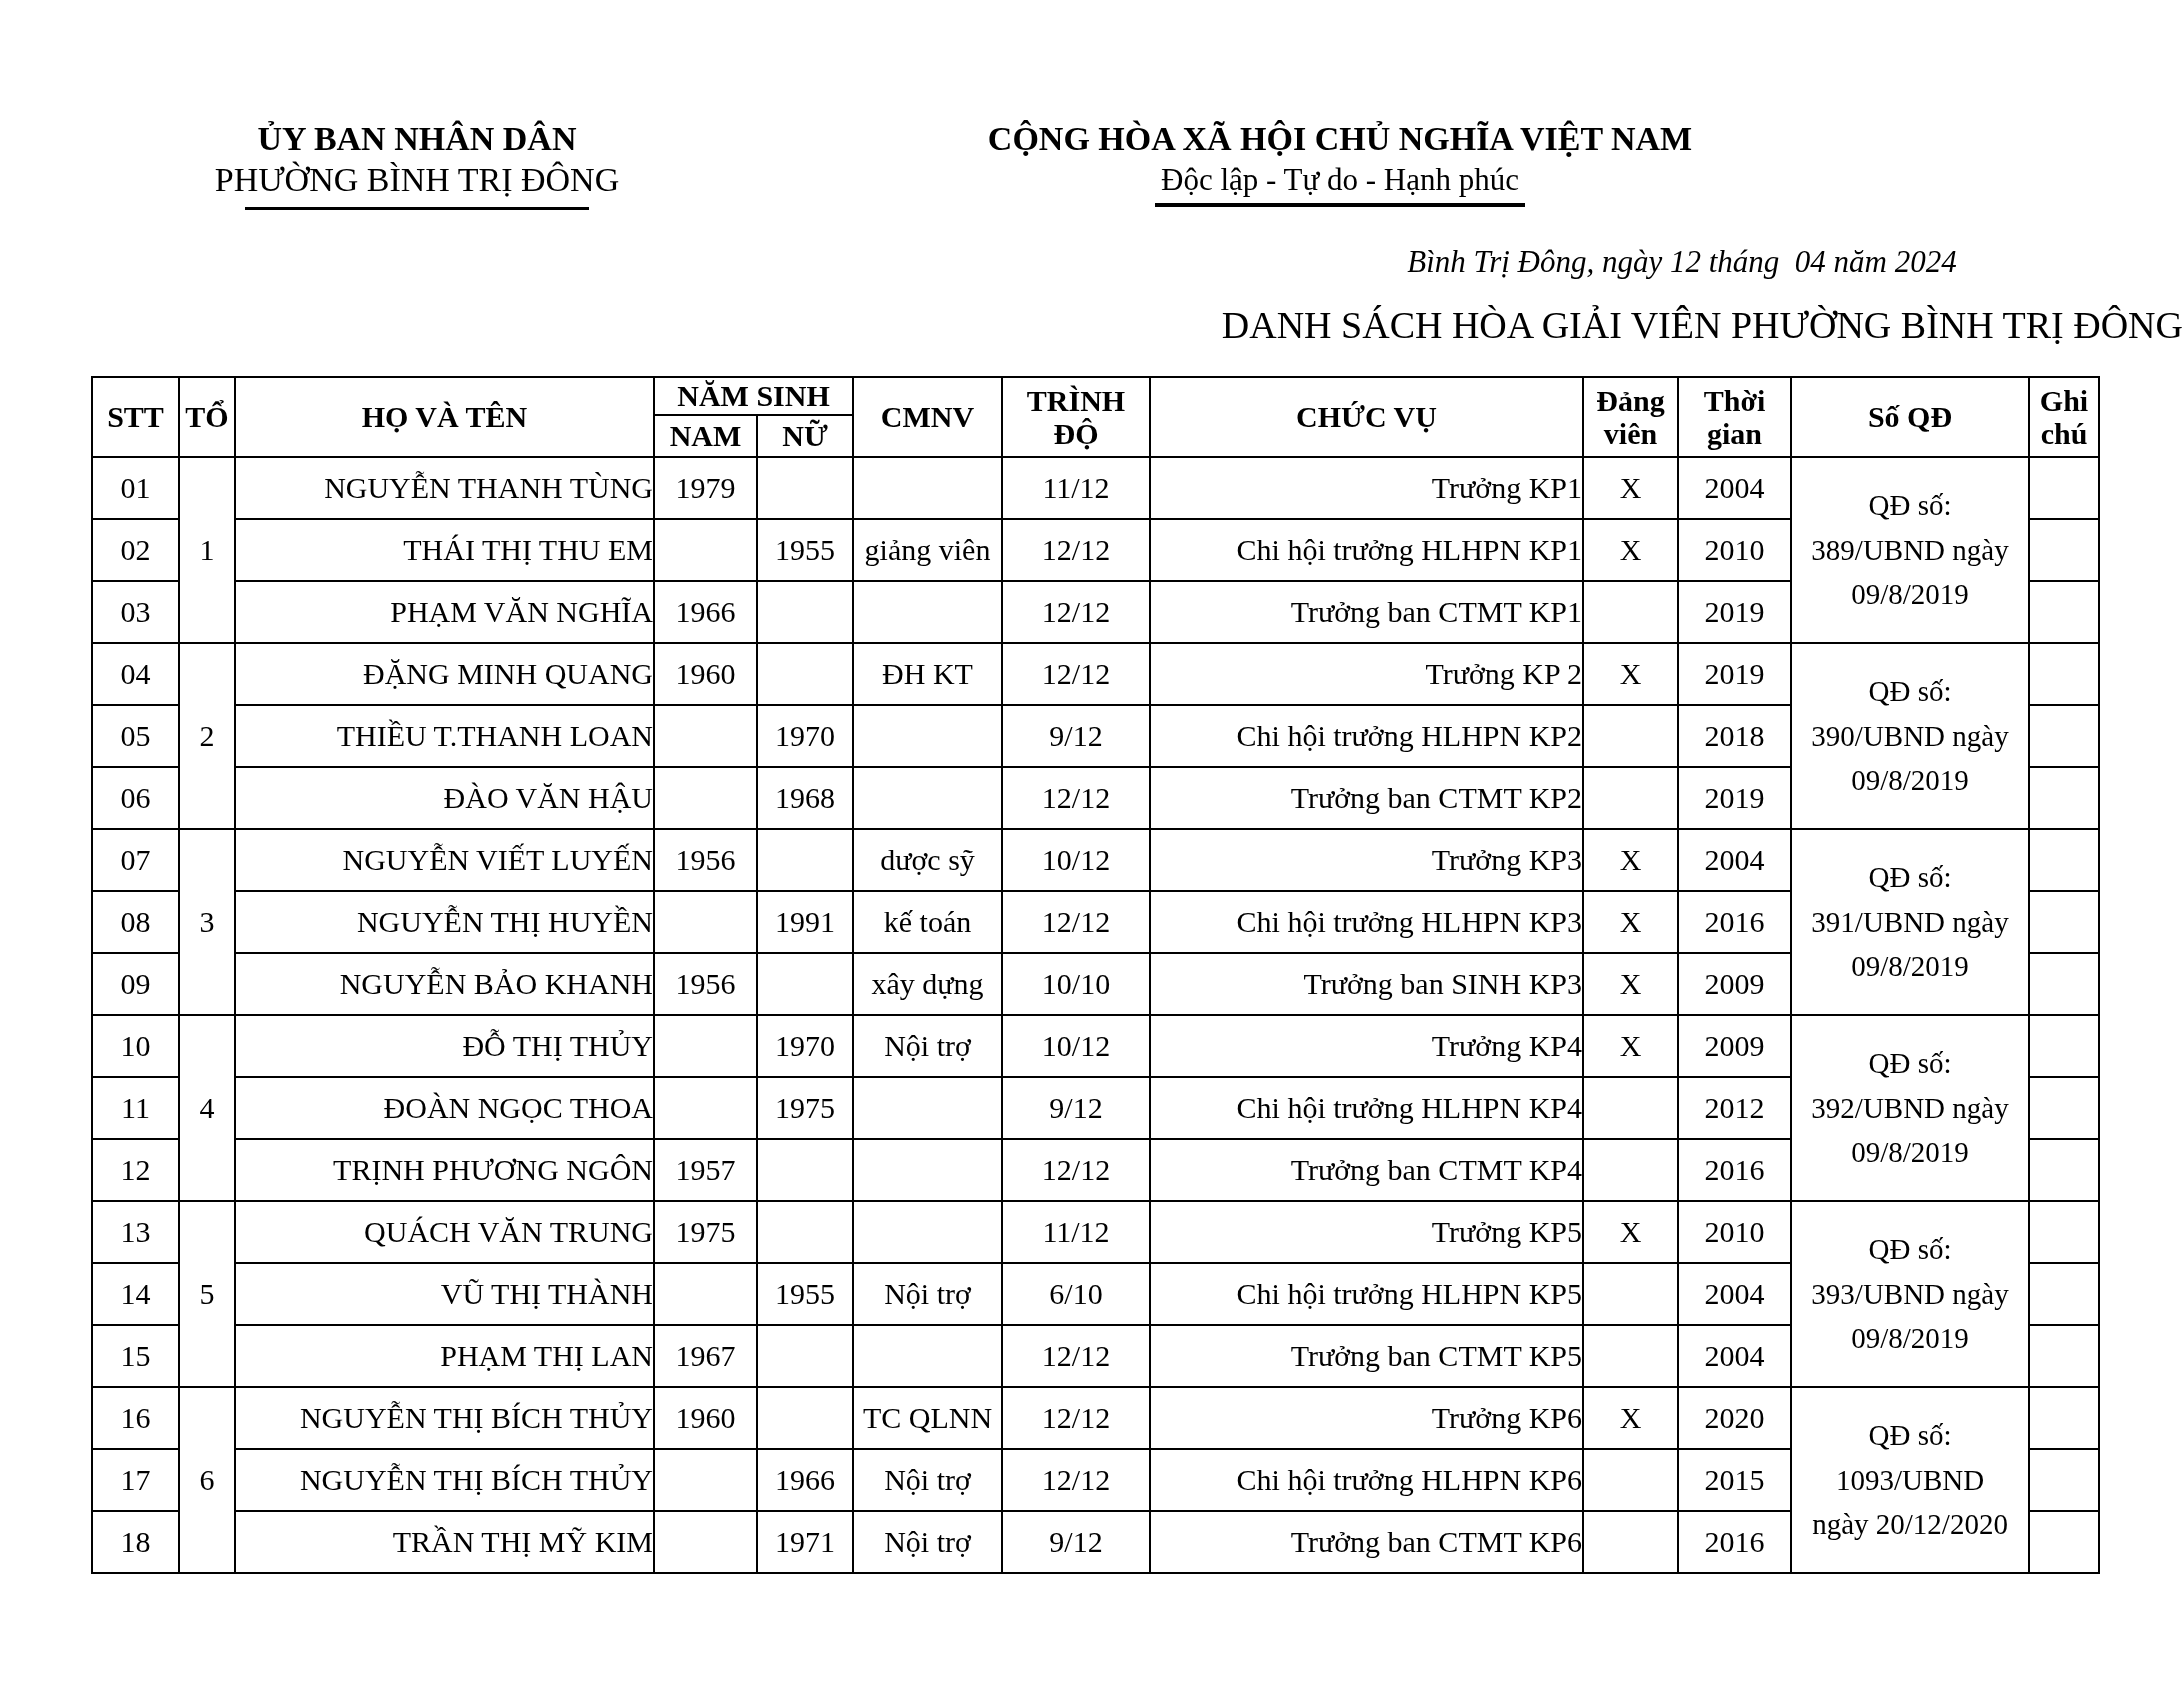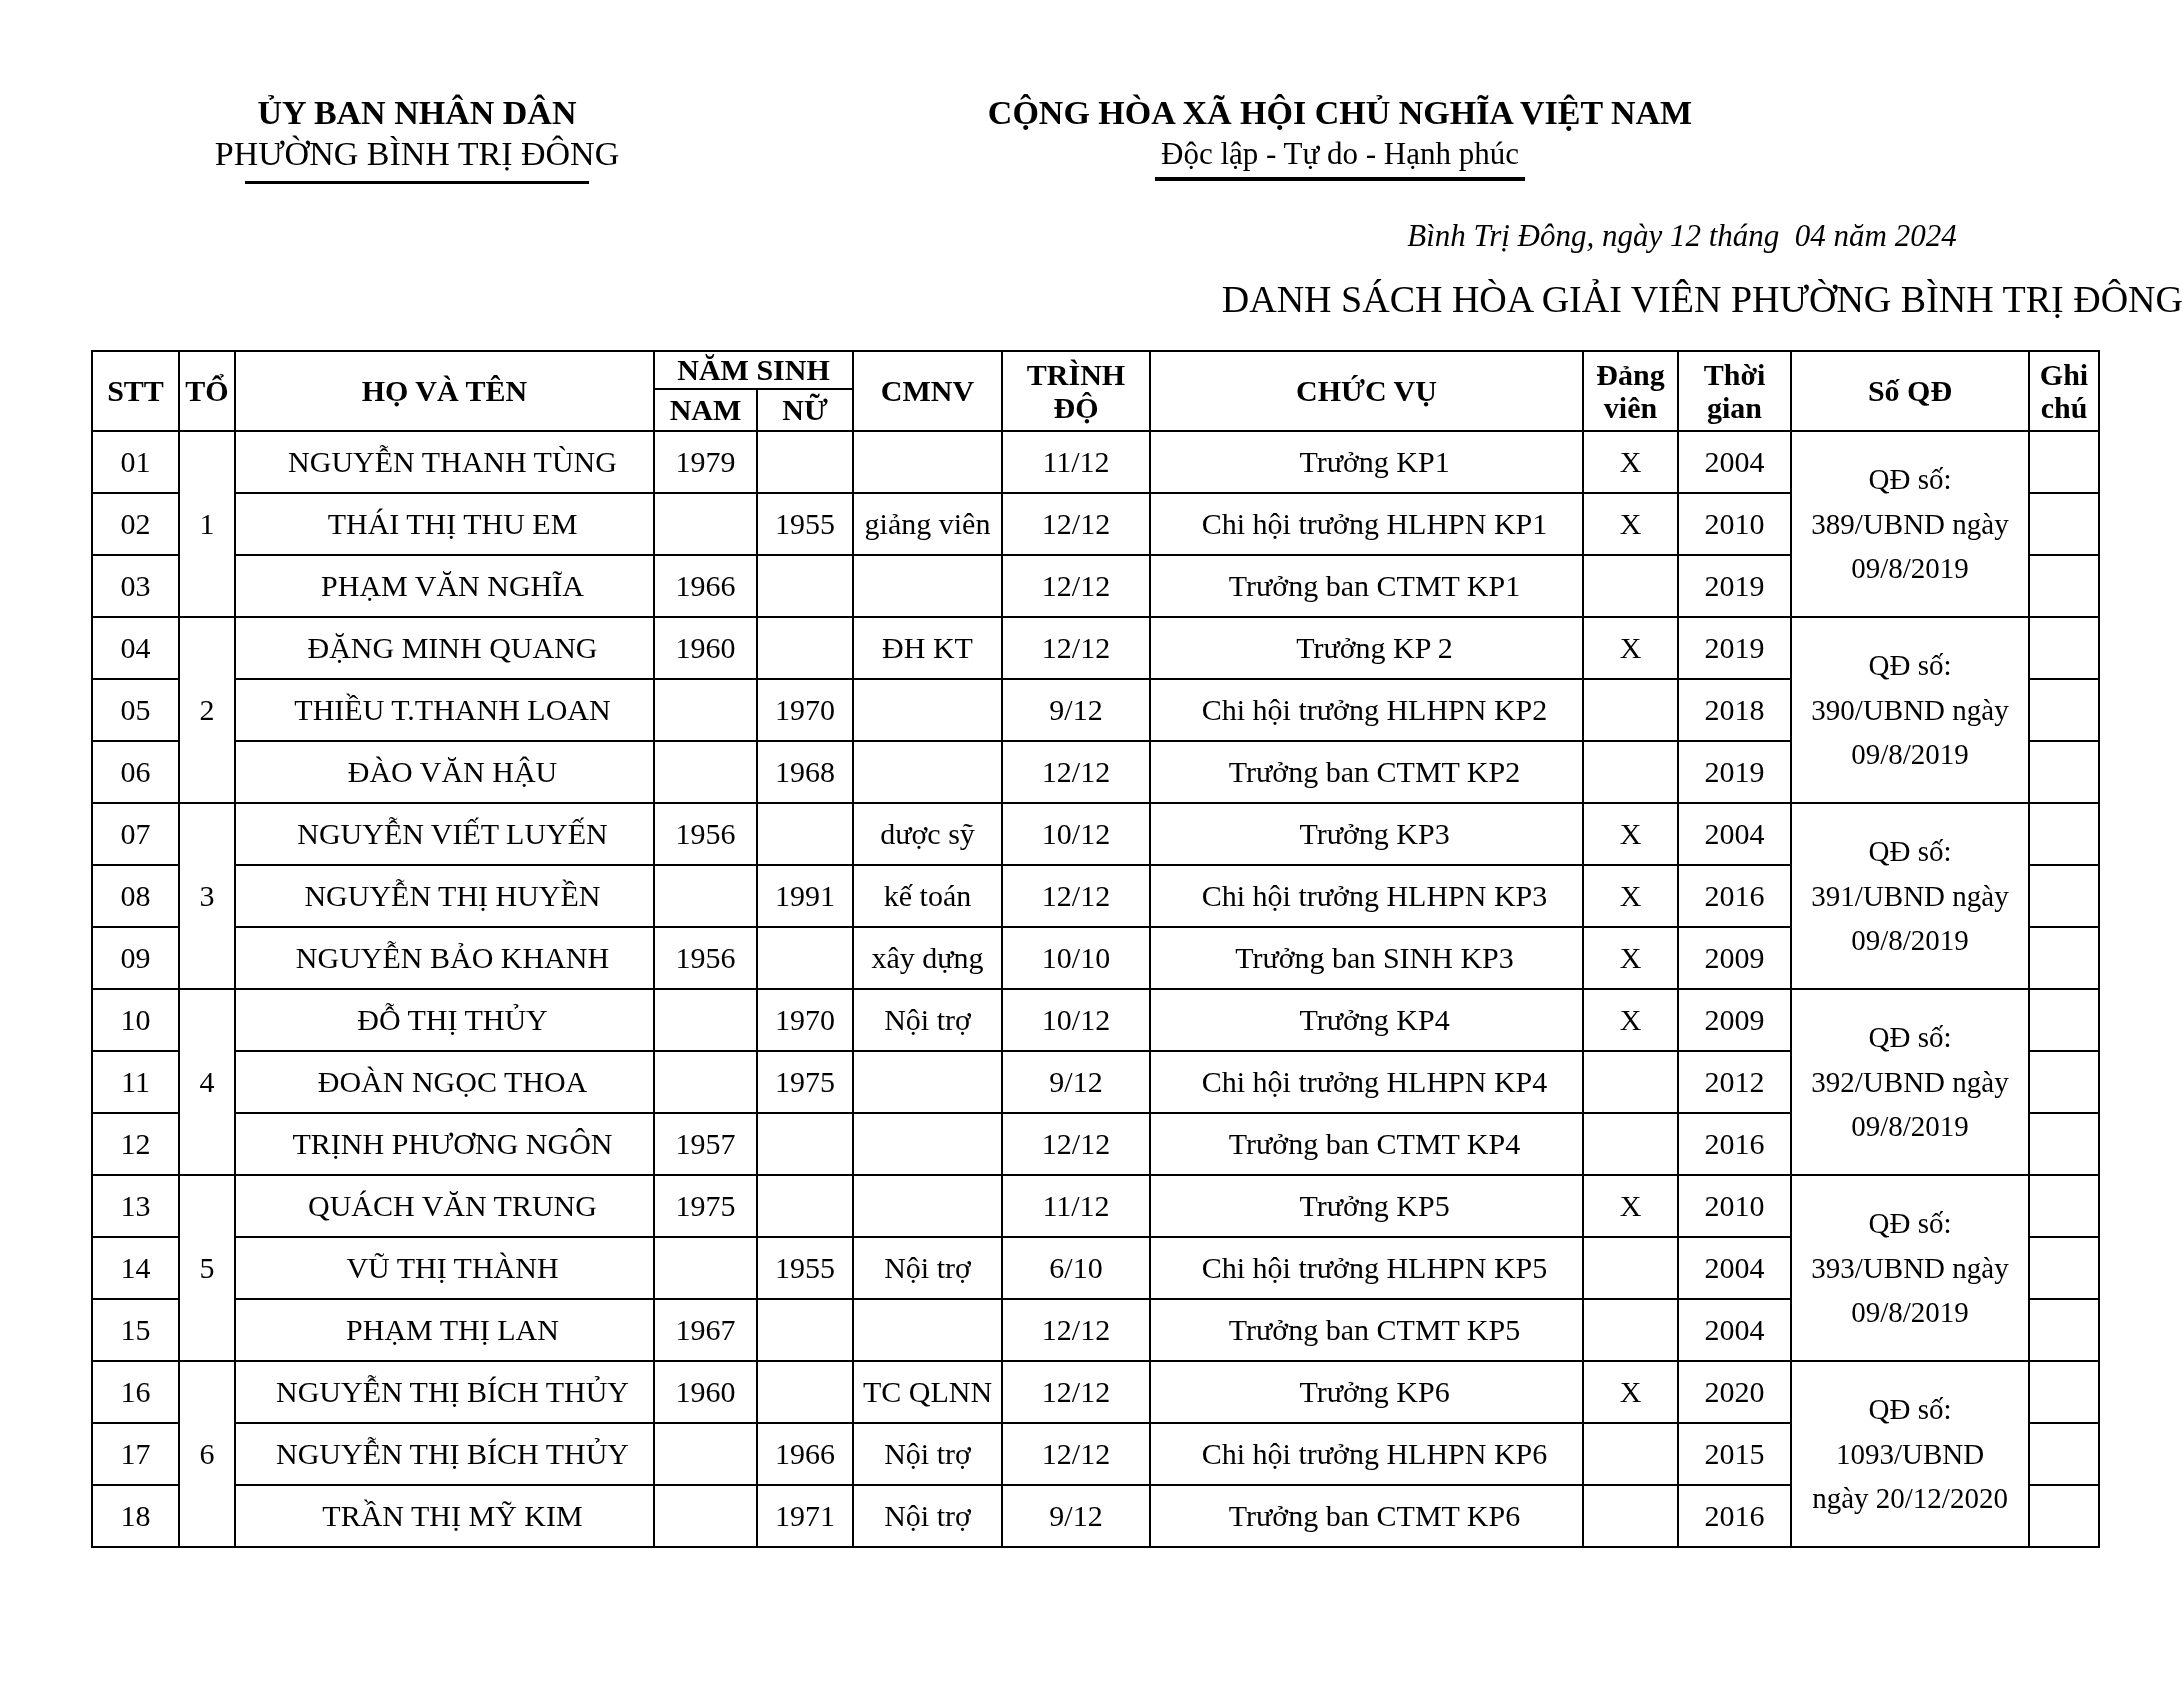--- a/index.html
+++ b/index.html
@@ -1,21 +1,21 @@
 <!DOCTYPE html>
 <html style="font-size:10.6px"><head>
 <meta charset="utf-8">
 <style>
   html, body { margin:0; padding:0; background:#ffffff; }
   .page {
     position:relative; width:2183px; height:1687px; background:#ffffff;
     color:#000; font-family:"Liberation Serif","DejaVu Serif",serif;
     overflow:hidden;
   }
-  .hdr { display:flex; padding-top:93px; }
+  .hdr { display:flex; padding-top:119px; }
   .hdr-left  { width:834px; text-align:center; }
   .hdr-right { width:1012px; text-align:center; }
   .hdr-line1 { font-weight:bold; font-size:34px; line-height:1.2; }
   .hdr-line2 { font-weight:normal; font-size:34px; line-height:1.2; }
   .hdr-right .hdr-line2 { font-size:31px; line-height:1.28; }
   .rule { height:3.3px; background:#000; margin:6.6px auto 0; }
   .rule-left  { width:344px; }
   .rule-right { width:370px; margin-top:4px; }
   .date-row { margin-top:34px;margin-left:44px; }
   .date-line {
@@ -30,21 +30,21 @@
   }
   .roster th, .roster td {
     border:2.6px solid #000; padding:0; overflow:hidden;
     font-size:30px; text-align:center; vertical-align:middle;
     line-height:1.1;
   }
   .roster th { font-weight:bold; }
   tr.hrow1 { height:38px; }
   tr.hrow2 { height:42px; }
   tr.drow  { height:62px;font-family:Liberation Serif, serif; }
-  td.name-cell, td.pos-cell { text-align:center; padding-left:16px; }
+  td.name-cell, td.pos-cell { text-align:right; padding-left:16px; }
   td.qd-cell { font-size:29px; }
   td.qd-cell .qd-line { display:block; line-height:1.55; }
 </style>
 </head>
 <body>
 
 <div class="page">
 
   <div class="hdr">
     <div class="hdr-left">

